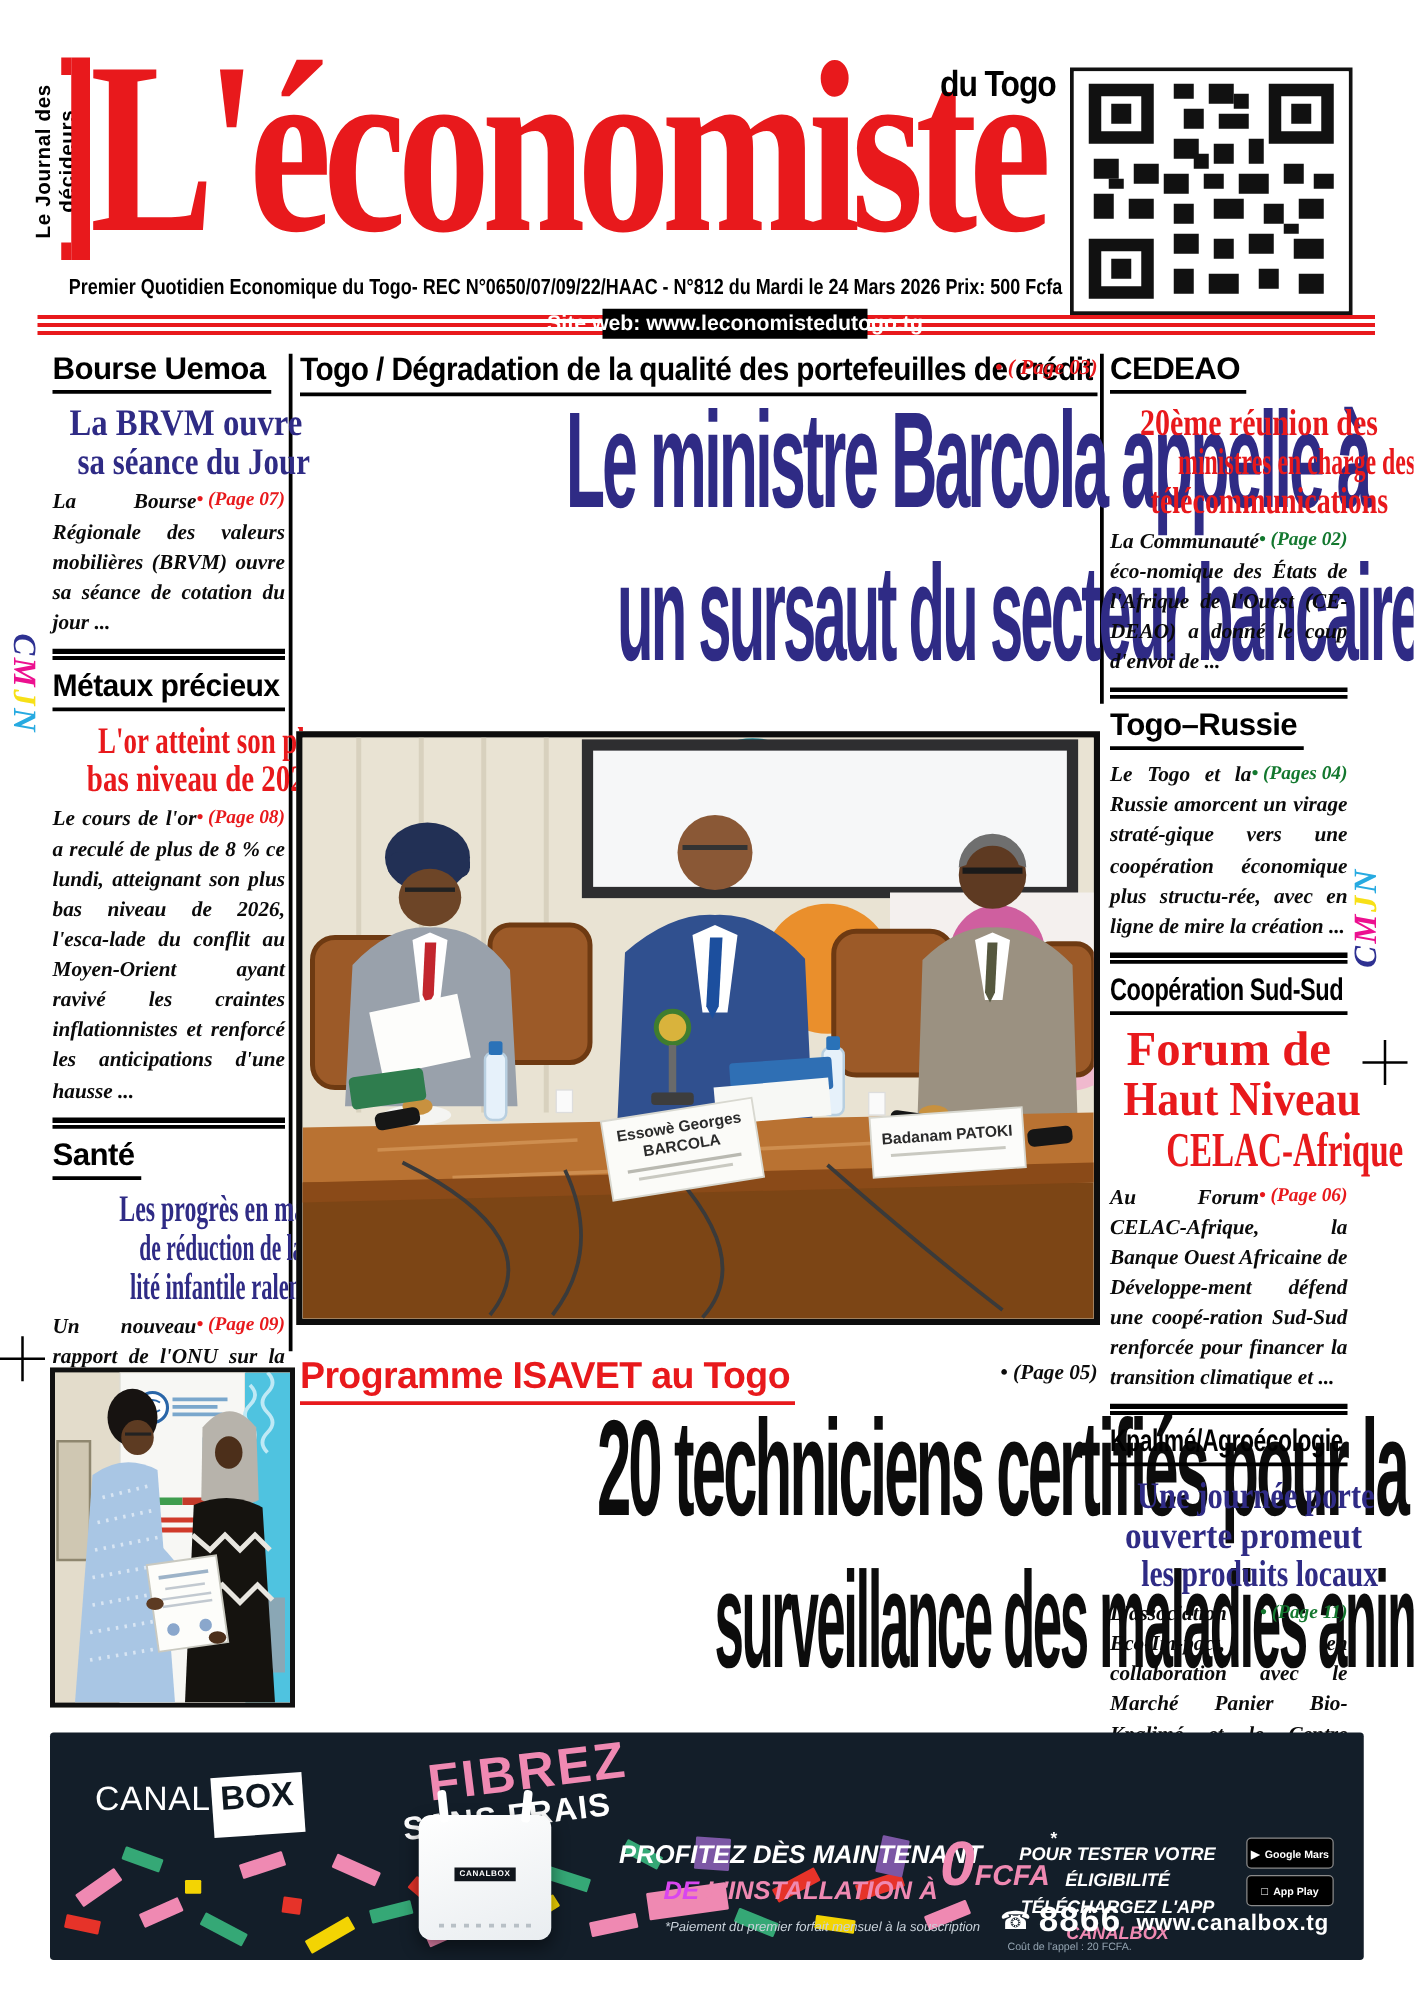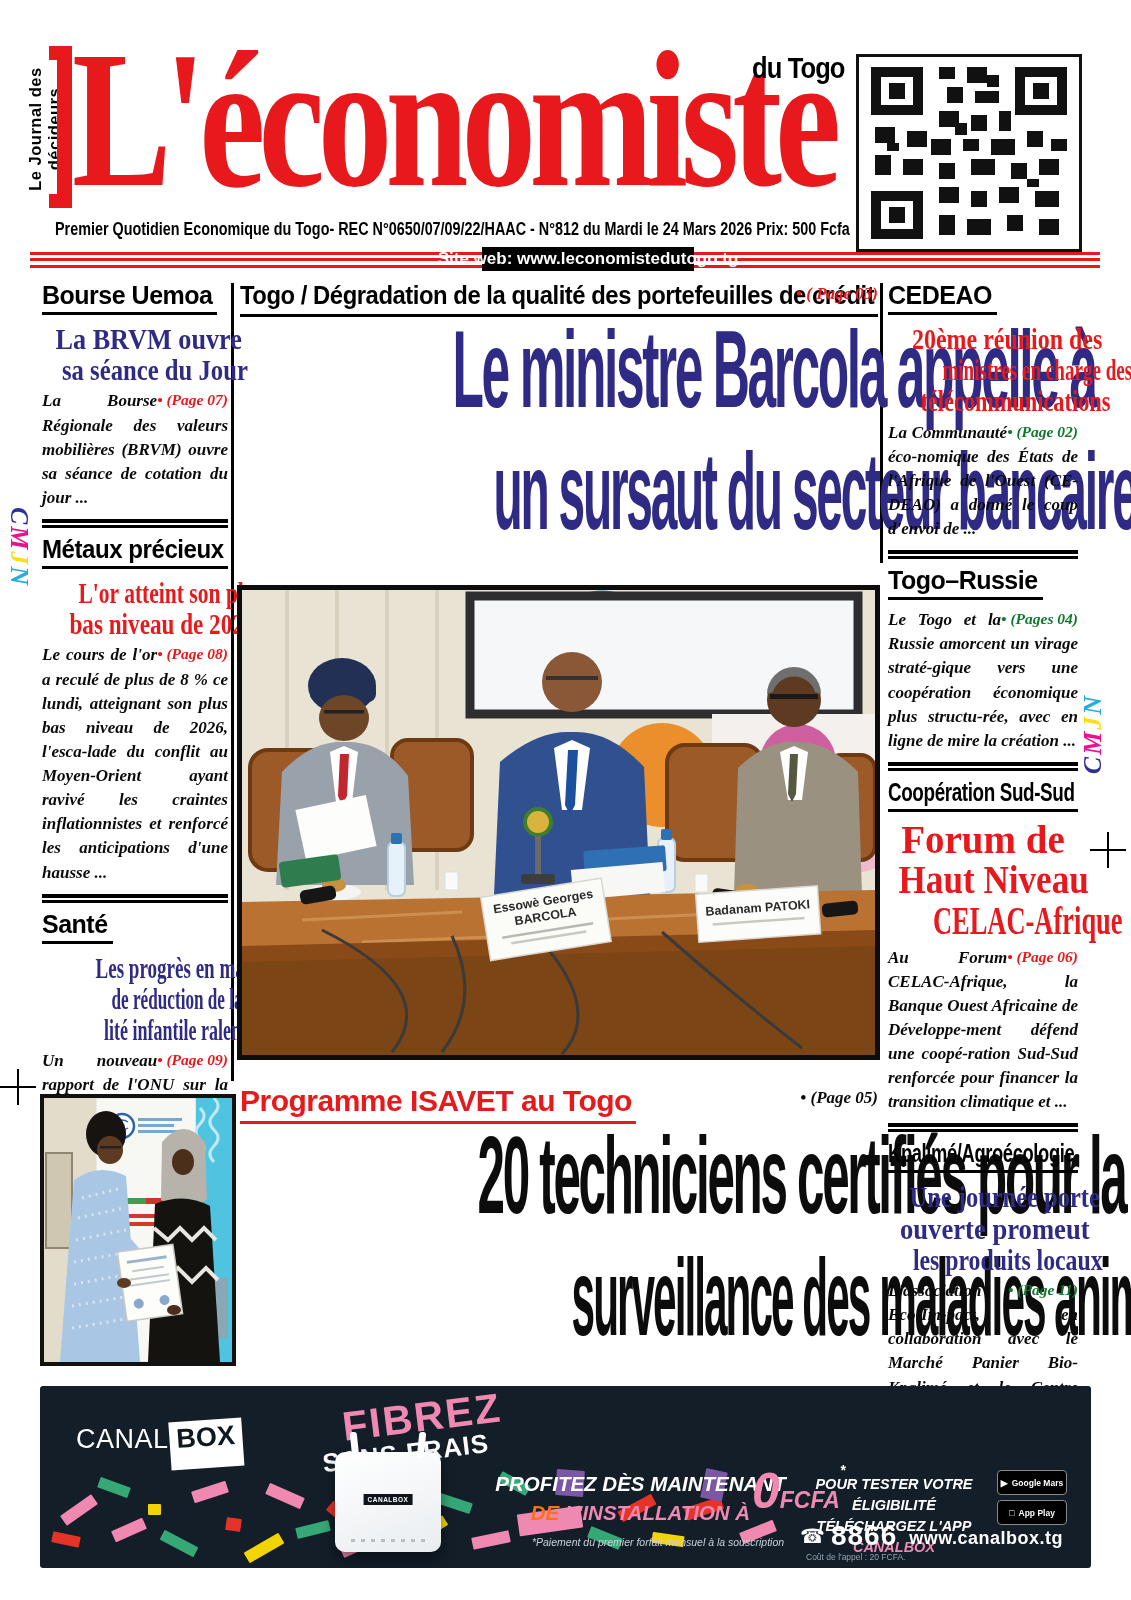--- a/index.html
+++ b/index.html
@@ -448,21 +448,21 @@
 
     <div class="abs router">
       <div class="antenna" style="left:16px;transform:rotate(-6deg)"></div>
       <div class="antenna" style="right:16px;transform:rotate(6deg)"></div>
       <div class="router-chip">CANALBOX</div>
       <div class="router-dots"></div>
     </div>
 
     <div class="abs offer">
       <div class="l1">PROFITEZ DÈS MAINTENANT</div>
-      <div class="l2"><span style="color:#f97316">DE </span><span style="color: rgb(239, 137, 178);">L'INSTALLATION À</span></div>
+      <div class="l2"><span style="color:#d946ef">DE </span><span style="color: rgb(239, 137, 178);">L'INSTALLATION À</span></div>
     </div>
     <div class="abs price" style="color: rgb(239, 137, 178);">
       <span class="dig">0</span><span class="unit">FCFA</span><span class="star">*</span>
     </div>
     <div class="abs disclaimer">*Paiement du premier forfait mensuel à la souscription</div>
 
     <div class="abs cta">
       <div>POUR TESTER VOTRE ÉLIGIBILITÉ</div>
       <div><span>TÉLÉCHARGEZ L'APP </span><span style="color: rgb(239, 137, 178);">CANALBOX</span></div>
     </div>

